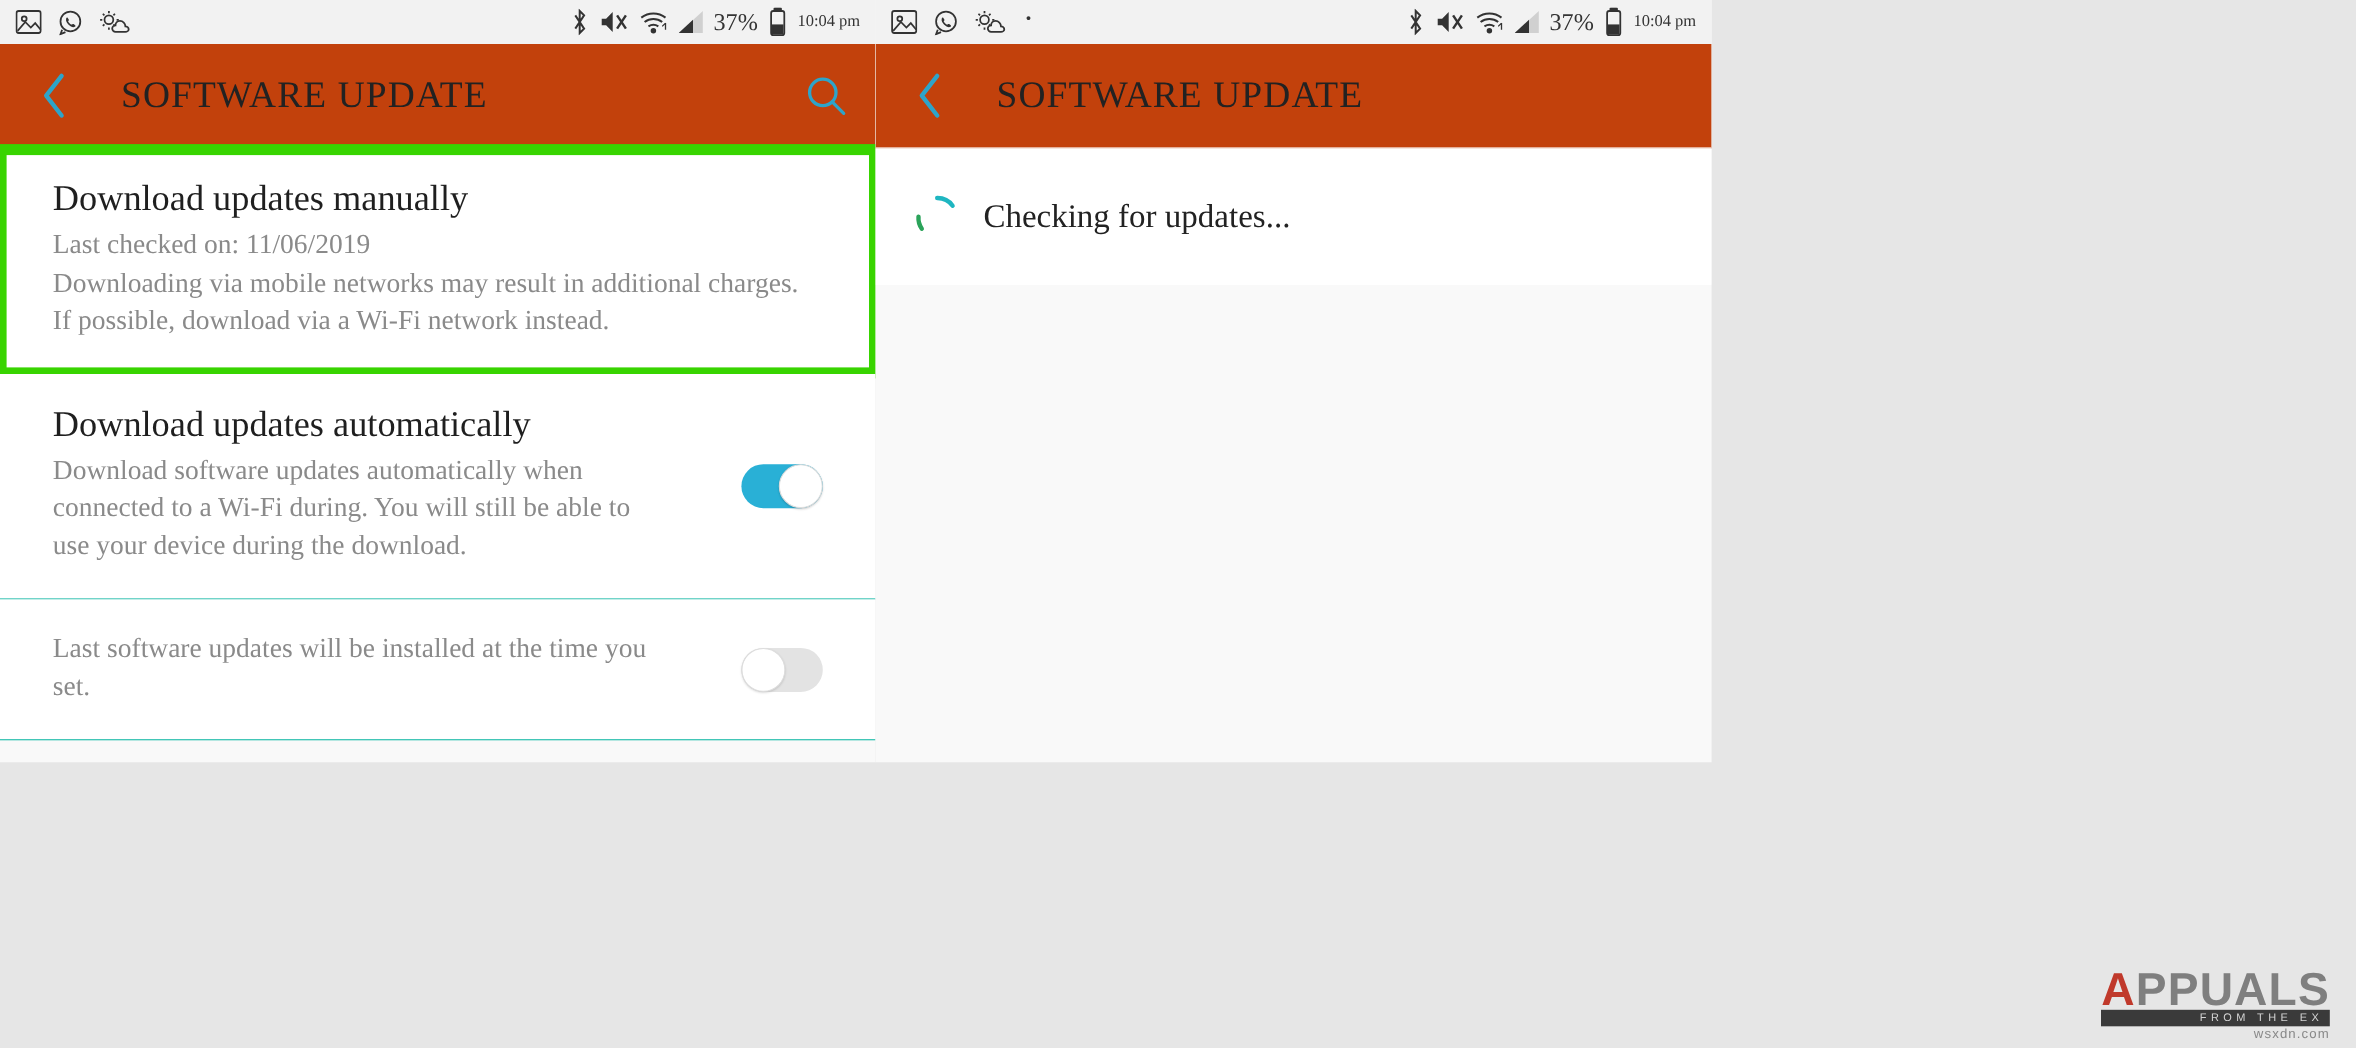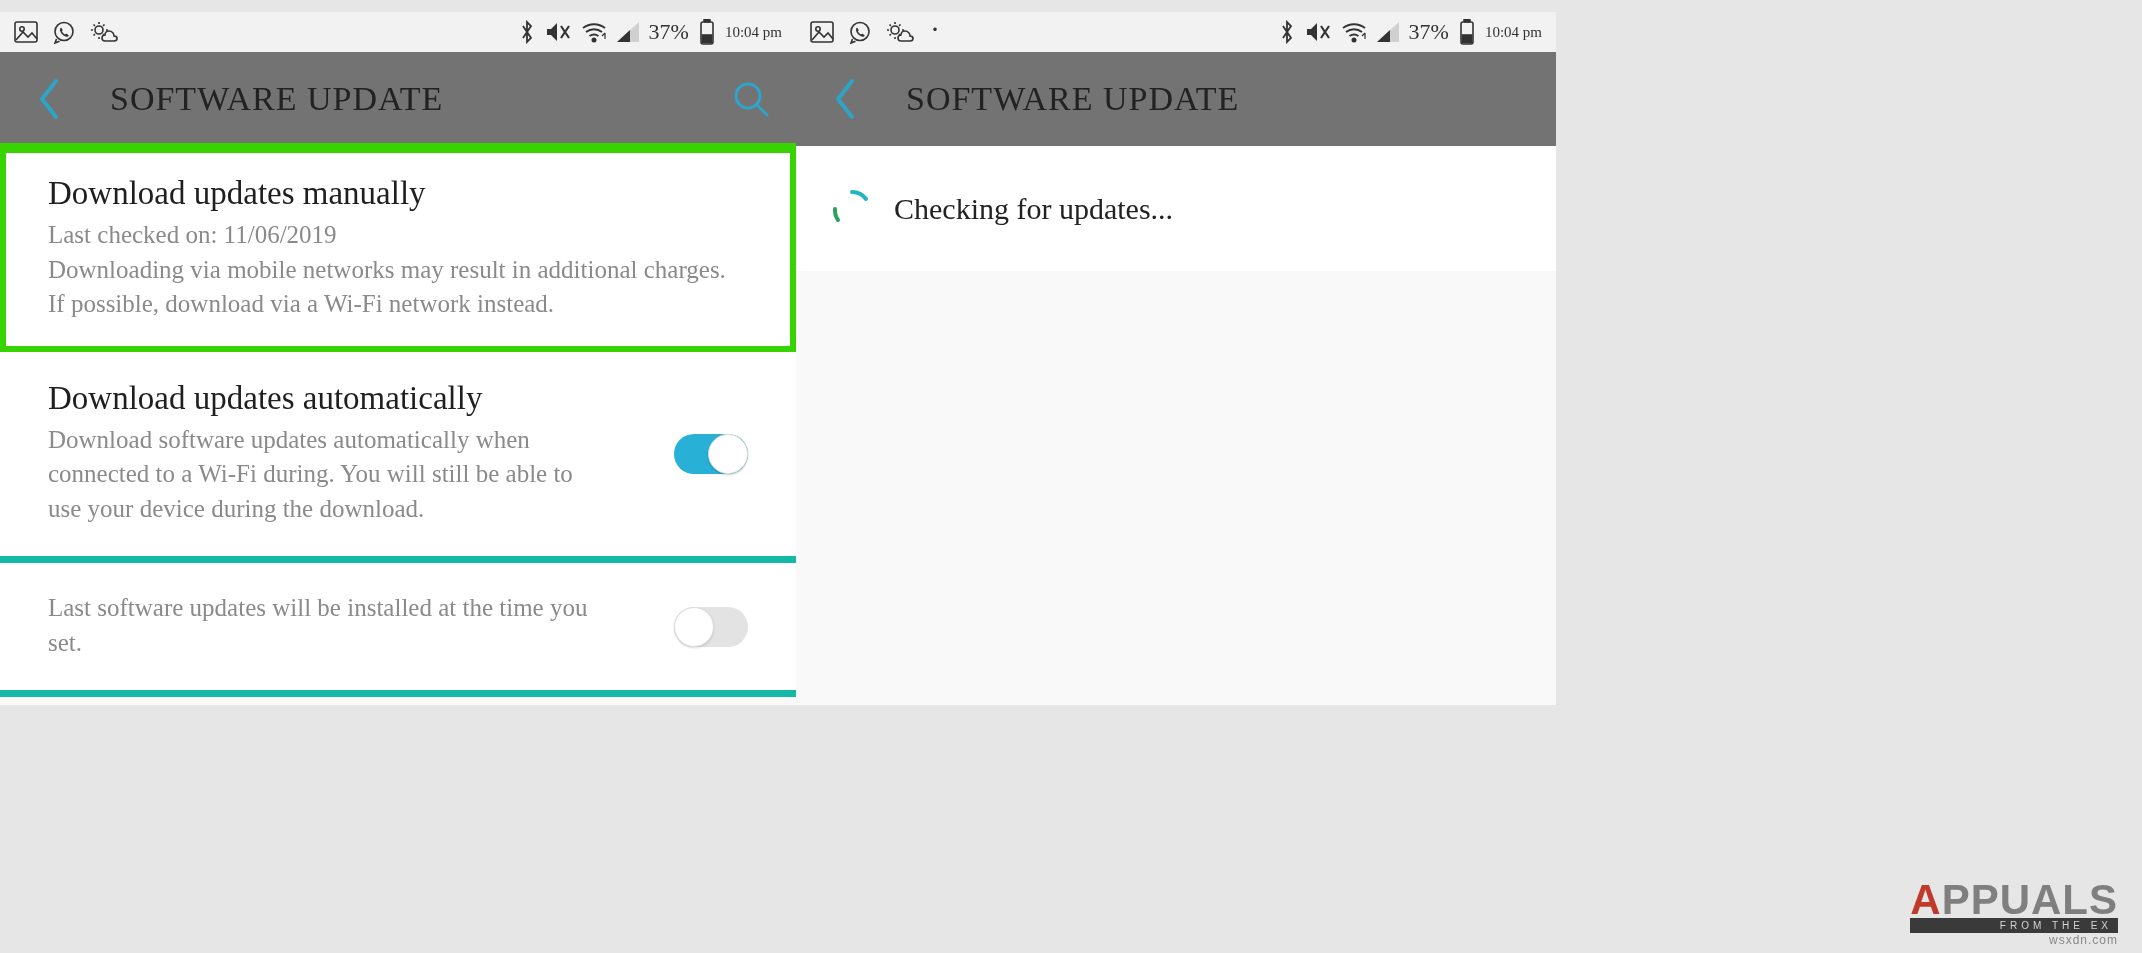--- a/index.html
+++ b/index.html
@@ -1,53 +1,53 @@
 <!DOCTYPE html>
 <html><head>
 <meta charset="utf-8">
 <style>
   * { box-sizing: border-box; margin: 0; padding: 0; }
   html, body { width: 2142px; height: 953px; background: #e6e6e6; font-family: "Comic Sans MS", "Segoe Script", cursive; color: #222; }
   .stage { position: relative; width: 2142px; height: 953px; }
   .phone {
-    position: absolute; top: 12px; height: 693px; width: 796px;
+    position: absolute; top: 0; height: 693px; width: 796px;
     background: #f9f9f9;
     overflow: hidden;
   }
   .phone.left { left: 0; }
   .phone.right { left: 796px; }
 
   
   .statusbar {
     height: 40px; background: #f2f2f2; display: flex; align-items: center;
     padding: 0 14px; font-size: 22px; color: #333;
   }
   .statusbar .sb-left { display: flex; gap: 14px; align-items: center; }
   .statusbar .sb-right { margin-left: auto; display: flex; gap: 10px; align-items: center; }
   .sb-ico svg { display: block; }
   .sb-sep-dot { font-size: 30px; line-height: 0; padding-bottom: 6px; }
   .sb-time { font-size: 15px; letter-spacing: 0; }
 
   
   .header {
-    height: 95px; background: #737373; display: flex; align-items: center;
+    height: 95px; background: #c2410c; display: flex; align-items: center;
     padding: 0 20px 0 30px;
     border-bottom: 1px solid #fafafa;
   }
   .back-btn { width: 40px; height: 60px; display:flex;align-items:center;justify-content:center; }
   .back-btn svg { stroke: #2ea4c9; }
   .header-title { font-size: 34px; letter-spacing: 1px; margin-left: 40px; color: #222; }
   .search-btn { margin-left:auto; width:50px;height:50px;display:flex;align-items:center;justify-content:center;}
   .search-btn svg { stroke:#2ea4c9; }
 
   
   .content { padding: 0; }
   .row {
     padding: 28px 48px 30px 48px;
-    border-bottom: 7px solid #14b8a6;
+    border-bottom: 1px solid #14b8a6;
     background:#fff;
     position: relative;
   }
   .row.highlight { outline: 10px solid #38d400; outline-offset: -6px; border-bottom: none; }
   .row-title { font-size: 33px; color: #1f1f1f; margin-bottom: 6px; font-weight: normal;}
   .row-sub { font-size: 25px; color: #8a8a8a; line-height: 1.38; max-width: 560px; }
   .row .switch { position:absolute; right: 48px; top: 50%; transform: translateY(-50%); }
 
   .switch { width: 74px; height: 40px; border-radius: 40px; position: relative; }
   .switch .track { position:absolute; inset:0; border-radius:40px; }

